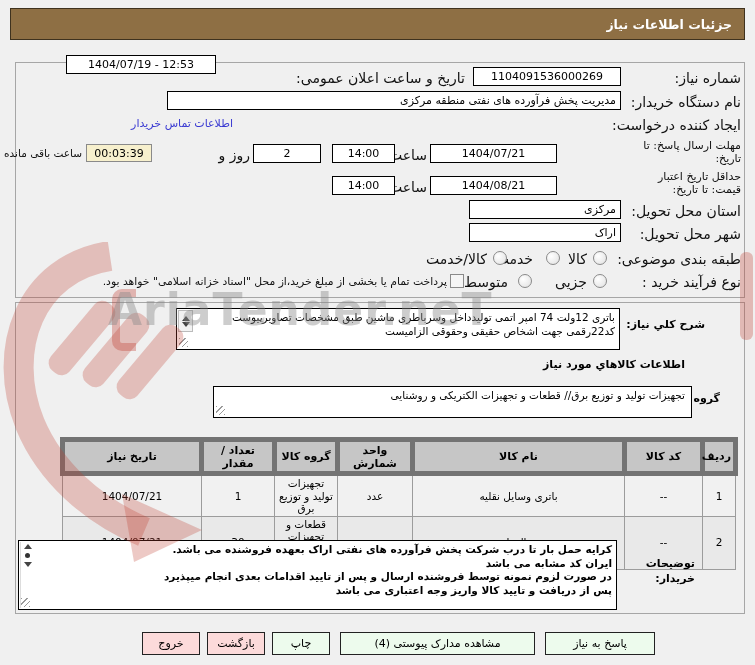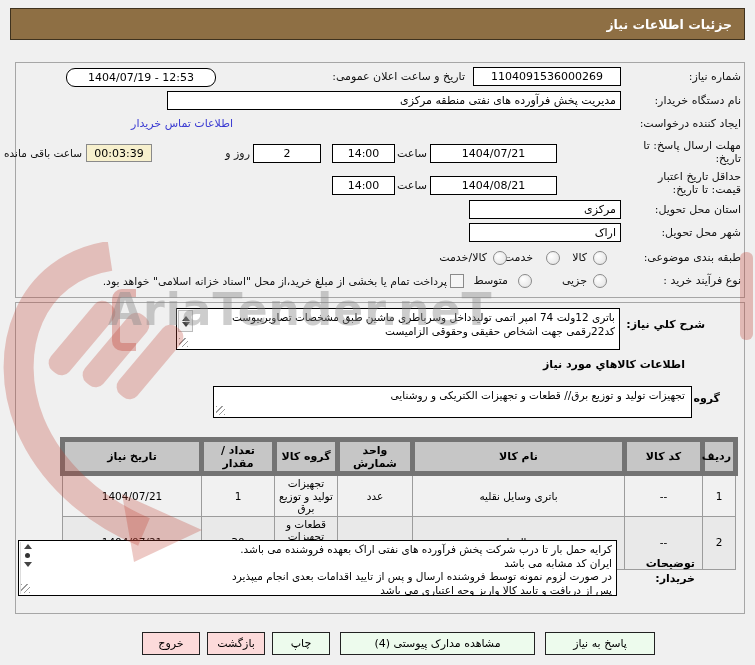--- a/index.html
+++ b/index.html
@@ -1,19 +1,19 @@
 <!DOCTYPE html>
 <html lang="fa" dir="rtl"><head>
 <meta charset="utf-8">
 <style>
   html,body{margin:0;padding:0;}
   body{background:#e8e8e8;font-family:"DejaVu Sans",sans-serif;}
   #page{position:relative;width:755px;height:665px;background:#f0f0f0;overflow:hidden;direction:rtl;}
   .abs{position:absolute;}
-  .lbl{font-size:11px;color:#111;white-space:nowrap;}
+  .lbl{font-size:14px;color:#111;white-space:nowrap;}
   .lbl2{font-size:11px;color:#111;line-height:13px;}
   .boldlbl{font-size:11px;font-weight:bold;color:#000;}
   .inp{position:absolute;background:#fff;border:1px solid #000;height:17px;font-size:11px;
        display:flex;align-items:center;overflow:hidden;}
   .inp.center{justify-content:center;}
   .inp.rightal{justify-content:flex-start;padding-right:4px;}
   .ltr{direction:ltr;unicode-bidi:embed;}
   .titlebar{position:absolute;left:10px;right:10px;top:8px;height:32px;background:#8e6f44;
             border:1px solid #3f321e;color:#fff;font-size:12.5px;font-weight:bold;
             display:flex;align-items:center;padding-right:12px;box-sizing:border-box;}
@@ -71,21 +71,21 @@
     <span>جزئیات اطلاعات نیاز</span>
   </div>
 
   <div class="groupbox" style="right:10px;width:728px;top:62px;height:234px;"></div>
 
   <div class="abs lbl" style="right:14px;top:70px;">شماره نیاز:</div>
   <div class="inp center ltr" style="right:134px;width:146px;top:67px;">
     <span class="ltr">1104091536000269</span>
   </div>
   <div class="abs lbl" style="right:290px;top:70px;">تاریخ و ساعت اعلان عمومی:</div>
-  <div class="inp center" style="right:539px;width:148px;top:68px;border-radius:9px;">
+  <div class="inp center" style="right:539px;width:148px;top:55px;">
     <span class="ltr">1404/07/19 - 12:53</span>
   </div>
 
   <div class="abs lbl" style="right:14px;top:94px;">نام دستگاه خریدار:</div>
   <div class="inp rightal" style="right:134px;width:448px;top:91px;">
     <span>مدیریت پخش فرآورده های نفتی منطقه مرکزی</span>
   </div>
 
   <div class="abs lbl" style="right:14px;top:117px;">ایجاد کننده درخواست:</div>
   <div class="abs link" style="right:522px;top:117px;">اطلاعات تماس خریدار</div>
@@ -200,21 +200,21 @@
         <td>ترمینال باتری</td>
         <td>عدد</td>
         <td>قطعات و تجهیزات الکتریکی و روشنایی</td>
         <td>30</td>
         <td class="ltr">1404/07/21</td>
       </tr>
     </tbody>
   </table>
 
   <div class="abs boldlbl" style="right:60px;top:556px;width:70px;line-height:15px;">توضیحات خریدار:</div>
-  <div class="txtarea" style="right:138px;width:599px;top:540px;height:56px;">
+  <div class="txtarea" style="right:138px;width:599px;top:540px;height:70px;font-weight:bold;">
     <div class="tline">کرایه حمل بار تا درب شرکت  پخش فرآورده های نفتی اراک بعهده فروشنده می باشد.</div>
     <div class="tline">ایران کد مشابه می باشد</div>
     <div class="tline">در صورت لزوم نمونه توسط فروشنده ارسال و پس از تایید اقدامات بعدی انجام میپذیرد</div>
     <div class="tline">پس از دریافت و تایید کالا واریز وجه اعتباری می باشد</div>
     <div class="vscroll">
       <div class="tri-up"></div>
       <div class="dot"></div>
       <div class="tri-dn"></div>
     </div>
     <div class="resize-glyph"></div>

